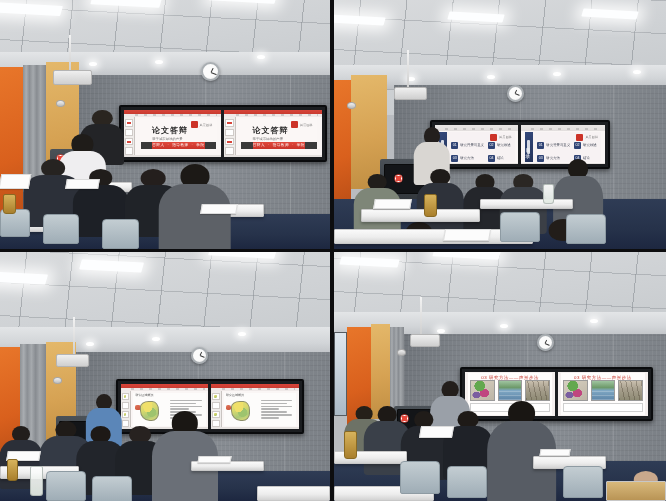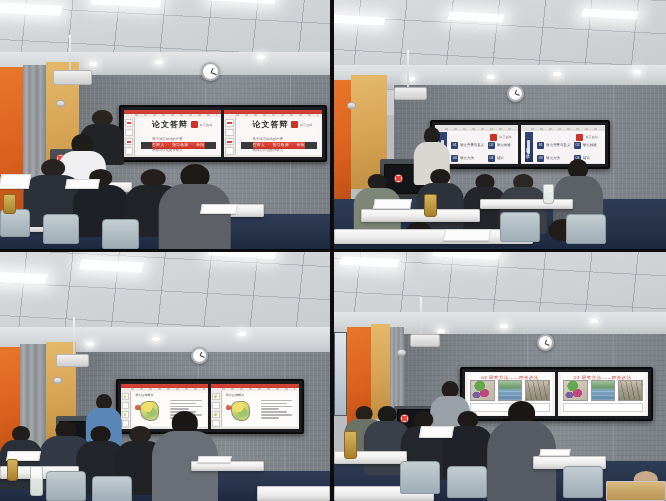--- a/index.html
+++ b/index.html
@@ -144,21 +144,21 @@
   }
   .ppt-status {
     position: absolute; left: 0; right: 0; bottom: 0; height: 3%;
     background: #e6e2e0;
   }
 
   
   .slide-title {
     position: absolute; inset: 6% 5%;
     background: #fbf7f6;
-    display: flex; flex-direction: column; justify-content: space-between;
+    display: flex; flex-direction: column; justify-content: center;
   }
   .slide-logo {
     position: absolute; right: 6%; top: 6%;
     display: flex; align-items: center; gap: 2px;
   }
   .slide-logo .mark {
     width: 7px; height: 7px; background: #cc3328; border-radius: 1px;
   }
   .slide-logo .mark-txt {
     font-size: 3px; color: #6a6a6a; letter-spacing: .2px; white-space: nowrap;

